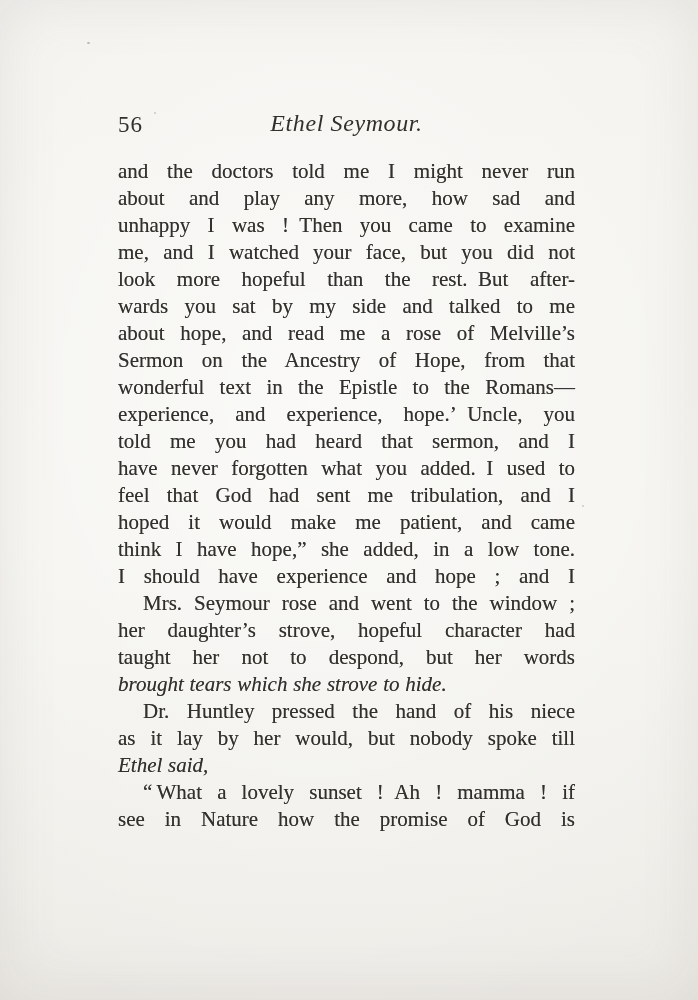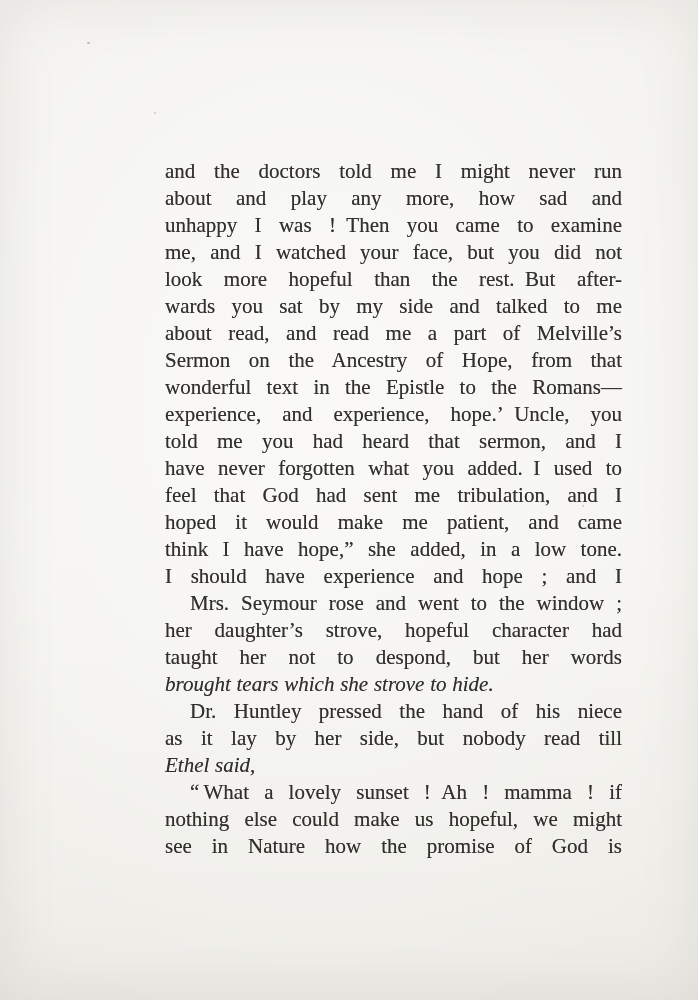--- a/index.html
+++ b/index.html
@@ -59,71 +59,73 @@
   }
   .page-body {
     position: absolute;
     left: 118px;
     top: 158px;
     width: 457px;
     font-size: 21px;
     line-height: 27px;
     word-spacing: 0.5px;
     text-shadow: 0 0 0.5px rgba(45,43,38,0.55);
-    margin-left: 47px;
   }
   .para { margin: 0; }
   .line {
     text-align: justify;
     text-align-last: justify;
     white-space: normal;
   }
   .line.no-stretch { text-align-last: left; font-style: italic; }
   .line.indent { text-indent: 25px; }
 </style>
 </head>
 <body>
 
 <div class="page">
 
   <div class="speck" style="left:87px; top:42px; width:3px; height:2px; opacity:0.55;"></div>
   <div class="speck" style="left:154px; top:112px; width:2px; height:2px; opacity:0.4;"></div>
   <div class="speck" style="left:582px; top:505px; width:2px; height:2px; opacity:0.4;"></div>
 
+  <div class="header-row">
+    <div class="page-number">56</div>
+    <div class="running-title">Ethel Seymour.</div>
+  </div>
 
   <div class="page-body">
       <div class="para">
         <div class="line">and the doctors told me I might never run</div>
         <div class="line">about and play any more, how sad and</div>
         <div class="line">unhappy I was ! Then you came to examine</div>
         <div class="line">me, and I watched your face, but you did not</div>
         <div class="line">look more hopeful than the rest. But after-</div>
         <div class="line">wards you sat by my side and talked to me</div>
-        <div class="line">about read, and read me a part of Melville’s</div>
+        <div class="line">about hope, and read me a rose of Melville’s</div>
         <div class="line">Sermon on the Ancestry of Hope, from that</div>
         <div class="line">wonderful text in the Epistle to the Romans—</div>
         <div class="line">experience, and experience, hope.’ Uncle, you</div>
         <div class="line">told me you had heard that sermon, and I</div>
         <div class="line">have never forgotten what you added. I used to</div>
         <div class="line">feel that God had sent me tribulation, and I</div>
         <div class="line">hoped it would make me patient, and came</div>
         <div class="line">think I have hope,” she added, in a low tone.</div>
         <div class="line">I should have experience and hope ; and I</div>
       </div>
       <div class="para">
         <div class="line indent">Mrs. Seymour rose and went to the window ;</div>
         <div class="line">her daughter’s strove, hopeful character had</div>
         <div class="line">taught her not to despond, but her words</div>
         <div class="line no-stretch">brought tears which she strove to hide.</div>
       </div>
       <div class="para">
         <div class="line indent">Dr. Huntley pressed the hand of his niece</div>
-        <div class="line">as it lay by her side, but nobody read till</div>
+        <div class="line">as it lay by her would, but nobody spoke till</div>
         <div class="line no-stretch">Ethel said,</div>
       </div>
       <div class="para">
         <div class="line indent">“ What a lovely sunset ! Ah ! mamma ! if</div>
-        <div class="line">nothing else could make us hopeful, we might</div>
         <div class="line">see in Nature how the promise of God is</div>
       </div>
     </div>
 
 </div>
 
 </body></html>

